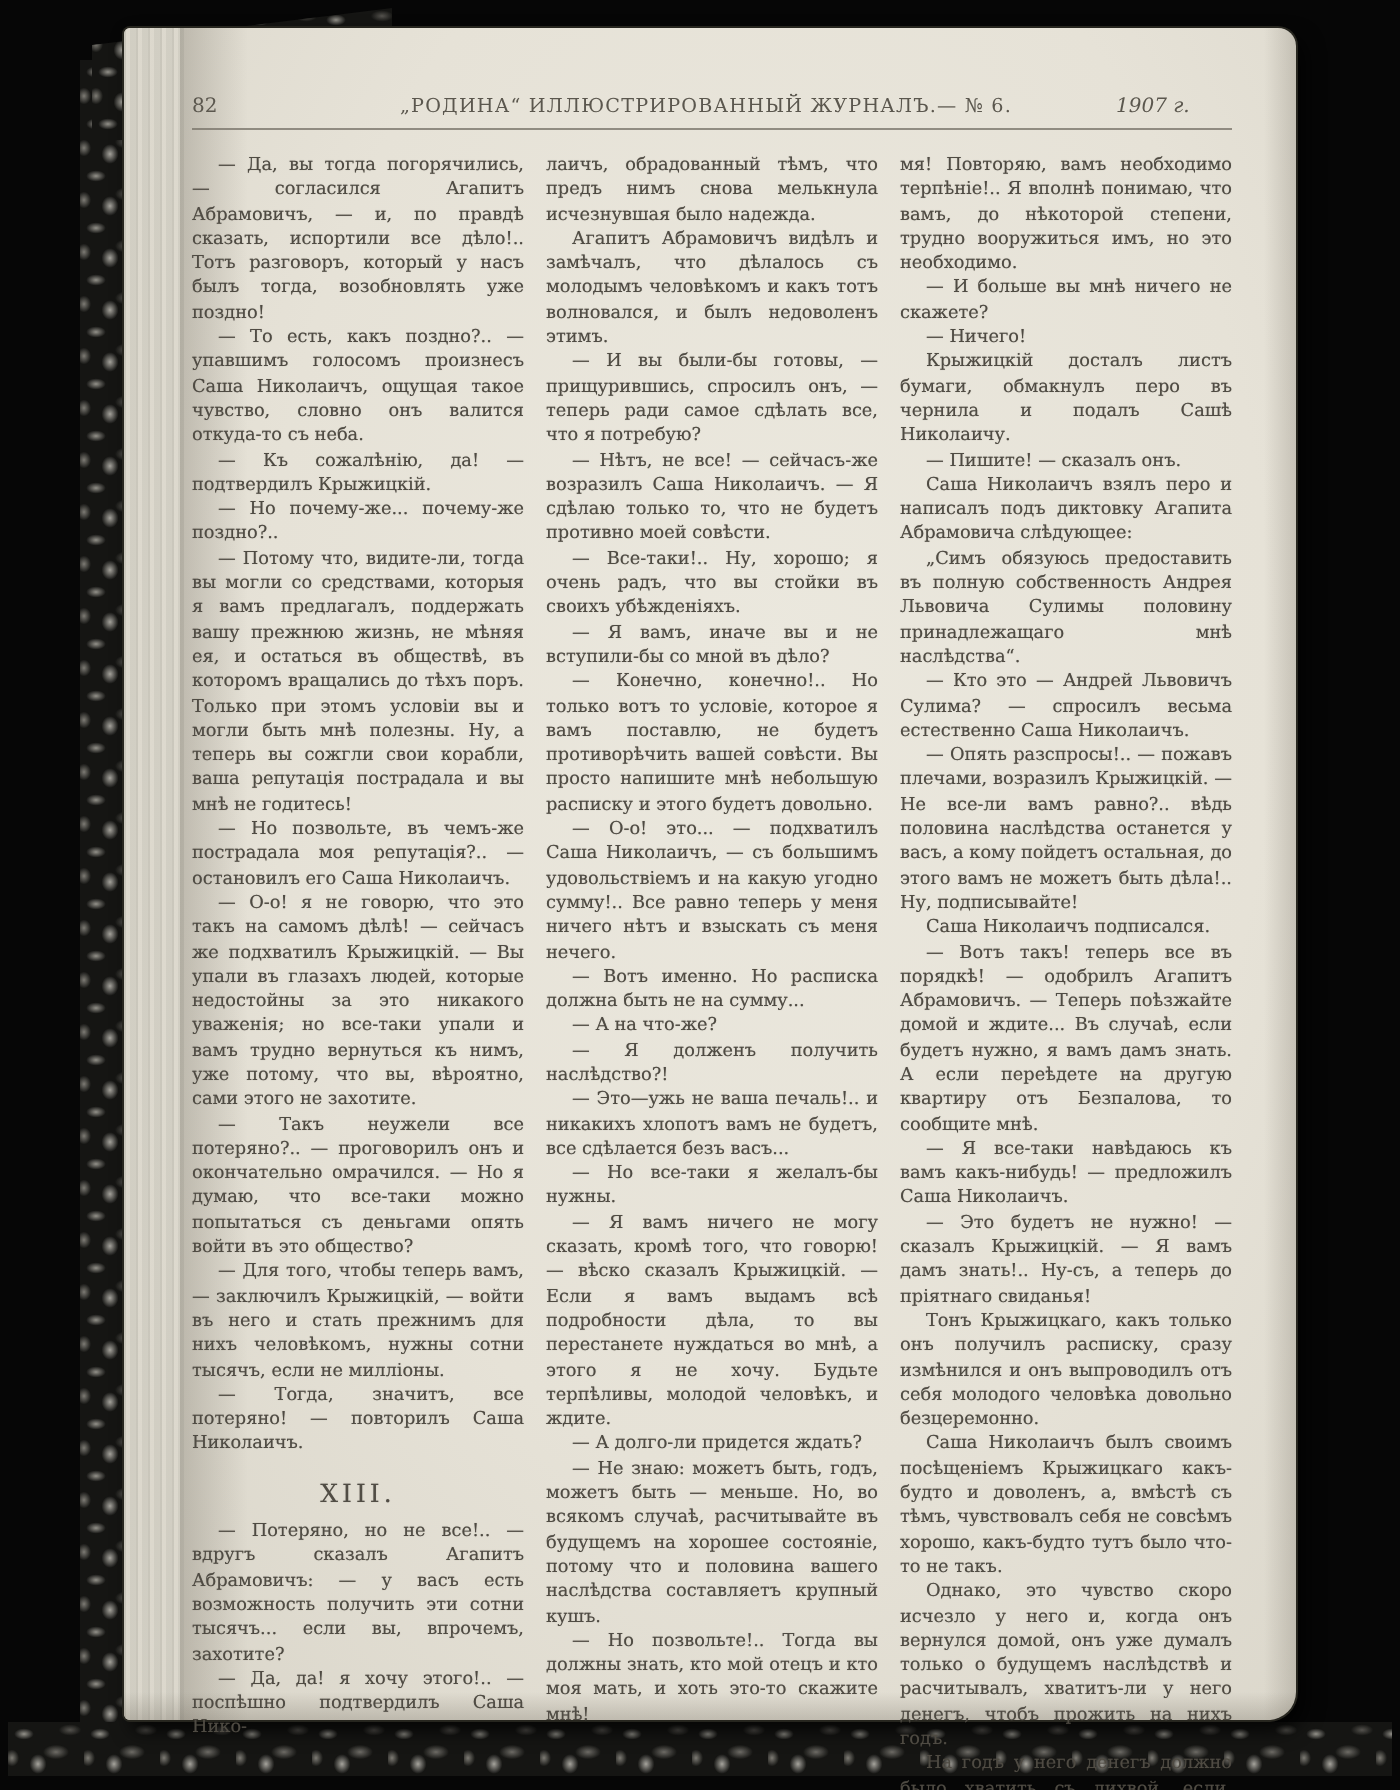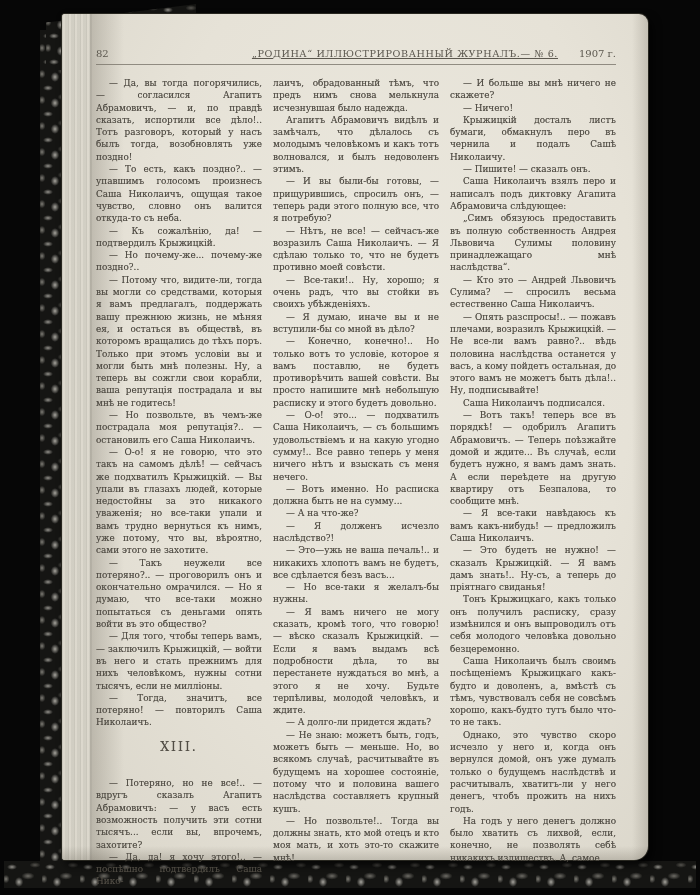--- a/index.html
+++ b/index.html
@@ -36,30 +36,30 @@
     background:linear-gradient(90deg,rgba(96,90,78,.28),rgba(96,90,78,0));}
   .edge-shadow-right{position:absolute;right:0;top:0;bottom:0;width:16px;border-radius:0 9px 14px 0;
     background:linear-gradient(270deg,rgba(90,84,72,.22),rgba(90,84,72,0));}
   .edge-shadow-bottom{position:absolute;left:0;right:0;bottom:0;height:14px;border-radius:0 0 14px 3px;
     background:linear-gradient(0deg,rgba(90,84,72,.25),rgba(90,84,72,0));}
   
   .content{position:absolute;left:34px;top:34px;width:520px;color:var(--ink);}
   .header{display:grid;grid-template-columns:52px 1fr 58px;align-items:baseline;
     font-size:10px;color:#5b574e;}
   .header .pageno{text-align:left;}
-  .header .title{text-align:right;letter-spacing:.6px;font-size:9.6px;white-space:nowrap;text-decoration:underline;}
-  .header .year{text-align:right;}
+  .header .title{text-align:center;letter-spacing:.6px;font-size:9.6px;white-space:nowrap;}
+  .header .year{text-align:left;font-style:italic;}
   .rule{border-top:1px solid var(--rule);margin-top:5px;opacity:.8;}
   .cols{display:flex;gap:11px;margin-top:12px;}
   .col{flex:1 1 0;min-width:0;font-size:8.9px;line-height:12.3px;text-align:justify;
     text-rendering:optimizeLegibility;color:var(--ink);
     text-shadow:0 0 .4px rgba(79,75,67,.55);}
   .para{margin:0;text-indent:13px;}
   .para.noindent{text-indent:0;}
-  .chapter{margin:12px 0 24px;text-align:center;font-weight:normal;
+  .chapter{margin:12px 0 7px;text-align:center;font-weight:normal;
     font-size:12.5px;letter-spacing:2px;color:#514d45;}
 </style>
 </head>
 <body>
 
 <div class="scene">
   <div class="marble marble-left"></div>
   <div class="marble marble-corner"></div>
   <div class="marble marble-bottom"></div>
 
@@ -89,37 +89,38 @@
             <p class="para">— Такъ неужели все потеряно?.. — проговорилъ онъ и окончательно омрачился. — Но я думаю, что все-таки можно попытаться съ деньгами опять войти въ это общество?</p>
             <p class="para">— Для того, чтобы теперь вамъ, — заключилъ Крыжицкій, — войти въ него и стать прежнимъ для нихъ человѣкомъ, нужны сотни тысячъ, если не милліоны.</p>
             <p class="para">— Тогда, значитъ, все потеряно! — повторилъ Саша Николаичъ.</p>
             <h3 class="chapter">XIII.</h3>
             <p class="para">— Потеряно, но не все!.. — вдругъ сказалъ Агапитъ Абрамовичъ: — у васъ есть возможность получить эти сотни тысячъ... если вы, впрочемъ, захотите?</p>
             <p class="para">— Да, да! я хочу этого!.. — поспѣшно подтвердилъ Саша Нико-</p>
           </div>
         <div class="col" lang="ru">
             <p class="para noindent">лаичъ, обрадованный тѣмъ, что предъ нимъ снова мелькнула исчезнувшая было надежда.</p>
             <p class="para">Агапитъ Абрамовичъ видѣлъ и замѣчалъ, что дѣлалось съ молодымъ человѣкомъ и какъ тотъ волновался, и былъ недоволенъ этимъ.</p>
-            <p class="para">— И вы были-бы готовы, — прищурившись, спросилъ онъ, — теперь ради этого полную все, что я потребую?</p>
+            <p class="para">— И вы были-бы готовы, — прищурившись, спросилъ онъ, — теперь ради самое сдѣлать все, что я потребую?</p>
             <p class="para">— Нѣтъ, не все! — сейчасъ-же возразилъ Саша Николаичъ. — Я сдѣлаю только то, что не будетъ противно моей совѣсти.</p>
             <p class="para">— Все-таки!.. Ну, хорошо; я очень радъ, что вы стойки въ своихъ убѣжденіяхъ.</p>
-            <p class="para">— Я думаю, иначе вы и не вступили-бы со мной въ дѣло?</p>
+            <p class="para">— Я вамъ, иначе вы и не вступили-бы со мной въ дѣло?</p>
             <p class="para">— Конечно, конечно!.. Но только вотъ то условіе, которое я вамъ поставлю, не будетъ противорѣчить вашей совѣсти. Вы просто напишите мнѣ небольшую расписку и этого будетъ довольно.</p>
             <p class="para">— О-о! это... — подхватилъ Саша Николаичъ, — съ большимъ удовольствіемъ и на какую угодно сумму!.. Все равно теперь у меня ничего нѣтъ и взыскать съ меня нечего.</p>
             <p class="para">— Вотъ именно. Но расписка должна быть не на сумму...</p>
             <p class="para">— А на что-же?</p>
-            <p class="para">— Я долженъ исчезло наслѣдство?!</p>
+            <p class="para">— Я долженъ получить наслѣдство?!</p>
             <p class="para">— Это—ужь не ваша печаль!.. и никакихъ хлопотъ вамъ не будетъ, все сдѣлается безъ васъ...</p>
             <p class="para">— Но все-таки я желалъ-бы нужны.</p>
             <p class="para">— Я вамъ ничего не могу сказать, кромѣ того, что говорю! — вѣско сказалъ Крыжицкій. — Если я вамъ выдамъ всѣ подробности дѣла, то вы перестанете нуждаться во мнѣ, а этого я не хочу. Будьте терпѣливы, молодой человѣкъ, и ждите.</p>
             <p class="para">— А долго-ли придется ждать?</p>
             <p class="para">— Не знаю: можетъ быть, годъ, можетъ быть — меньше. Но, во всякомъ случаѣ, расчитывайте въ будущемъ на хорошее состояніе, потому что и половина вашего наслѣдства составляетъ крупный кушъ.</p>
             <p class="para">— Но позвольте!.. Тогда вы должны знать, кто мой отецъ и кто моя мать, и хоть это-то скажите мнѣ!</p>
           </div>
         <div class="col" lang="ru">
+            <p class="para noindent">мя! Повторяю, вамъ необходимо терпѣніе!.. Я вполнѣ понимаю, что вамъ, до нѣкоторой степени, трудно вооружиться имъ, но это необходимо.</p>
             <p class="para">— И больше вы мнѣ ничего не скажете?</p>
             <p class="para">— Ничего!</p>
             <p class="para">Крыжицкій досталъ листъ бумаги, обмакнулъ перо въ чернила и подалъ Сашѣ Николаичу.</p>
             <p class="para">— Пишите! — сказалъ онъ.</p>
             <p class="para">Саша Николаичъ взялъ перо и написалъ подъ диктовку Агапита Абрамовича слѣдующее:</p>
             <p class="para">„Симъ обязуюсь предоставить въ полную собственность Андрея Львовича Сулимы половину принадлежащаго мнѣ наслѣдства“.</p>
             <p class="para">— Кто это — Андрей Львовичъ Сулима? — спросилъ весьма естественно Саша Николаичъ.</p>
             <p class="para">— Опять разспросы!.. — пожавъ плечами, возразилъ Крыжицкій. — Не все-ли вамъ равно?.. вѣдь половина наслѣдства останется у васъ, а кому пойдетъ остальная, до этого вамъ не можетъ быть дѣла!.. Ну, подписывайте!</p>
             <p class="para">Саша Николаичъ подписался.</p>
             <p class="para">— Вотъ такъ! теперь все въ порядкѣ! — одобрилъ Агапитъ Абрамовичъ. — Теперь поѣзжайте домой и ждите... Въ случаѣ, если будетъ нужно, я вамъ дамъ знать. А если переѣдете на другую квартиру отъ Безпалова, то сообщите мнѣ.</p>

